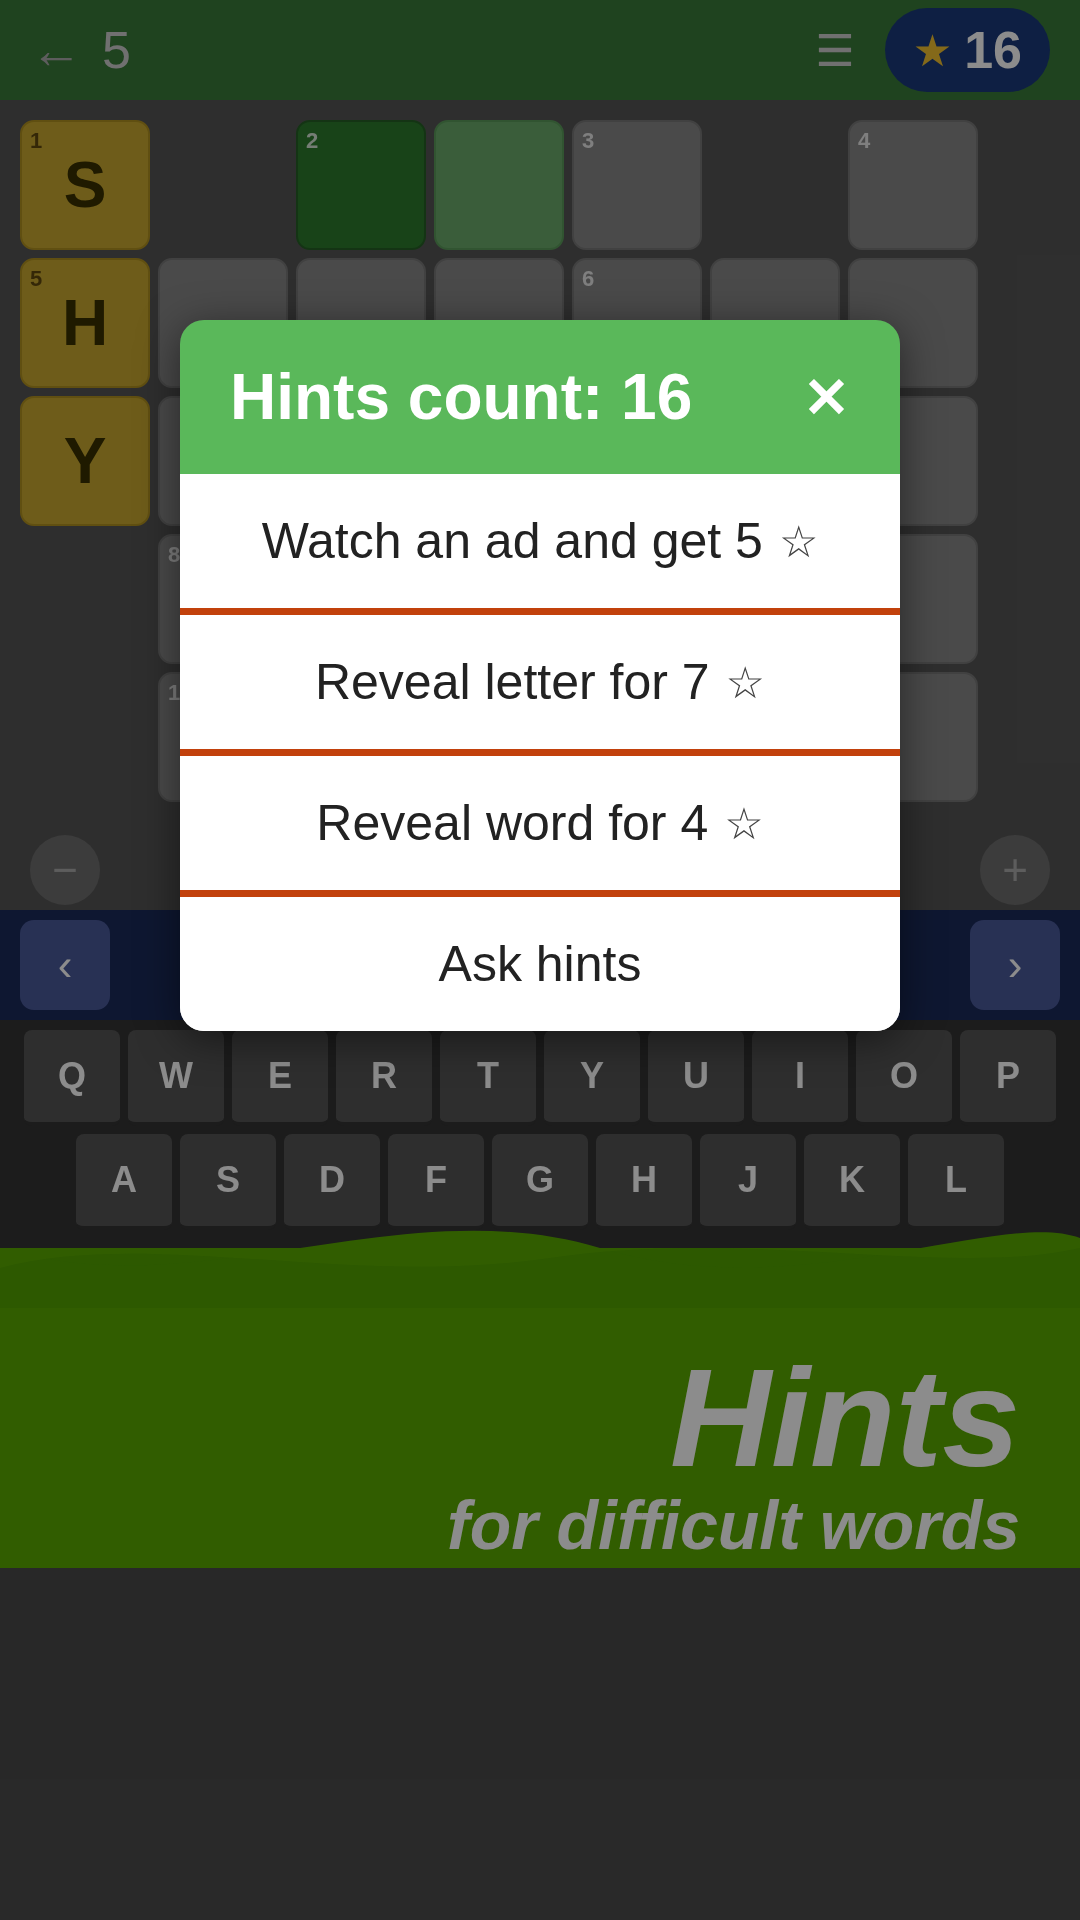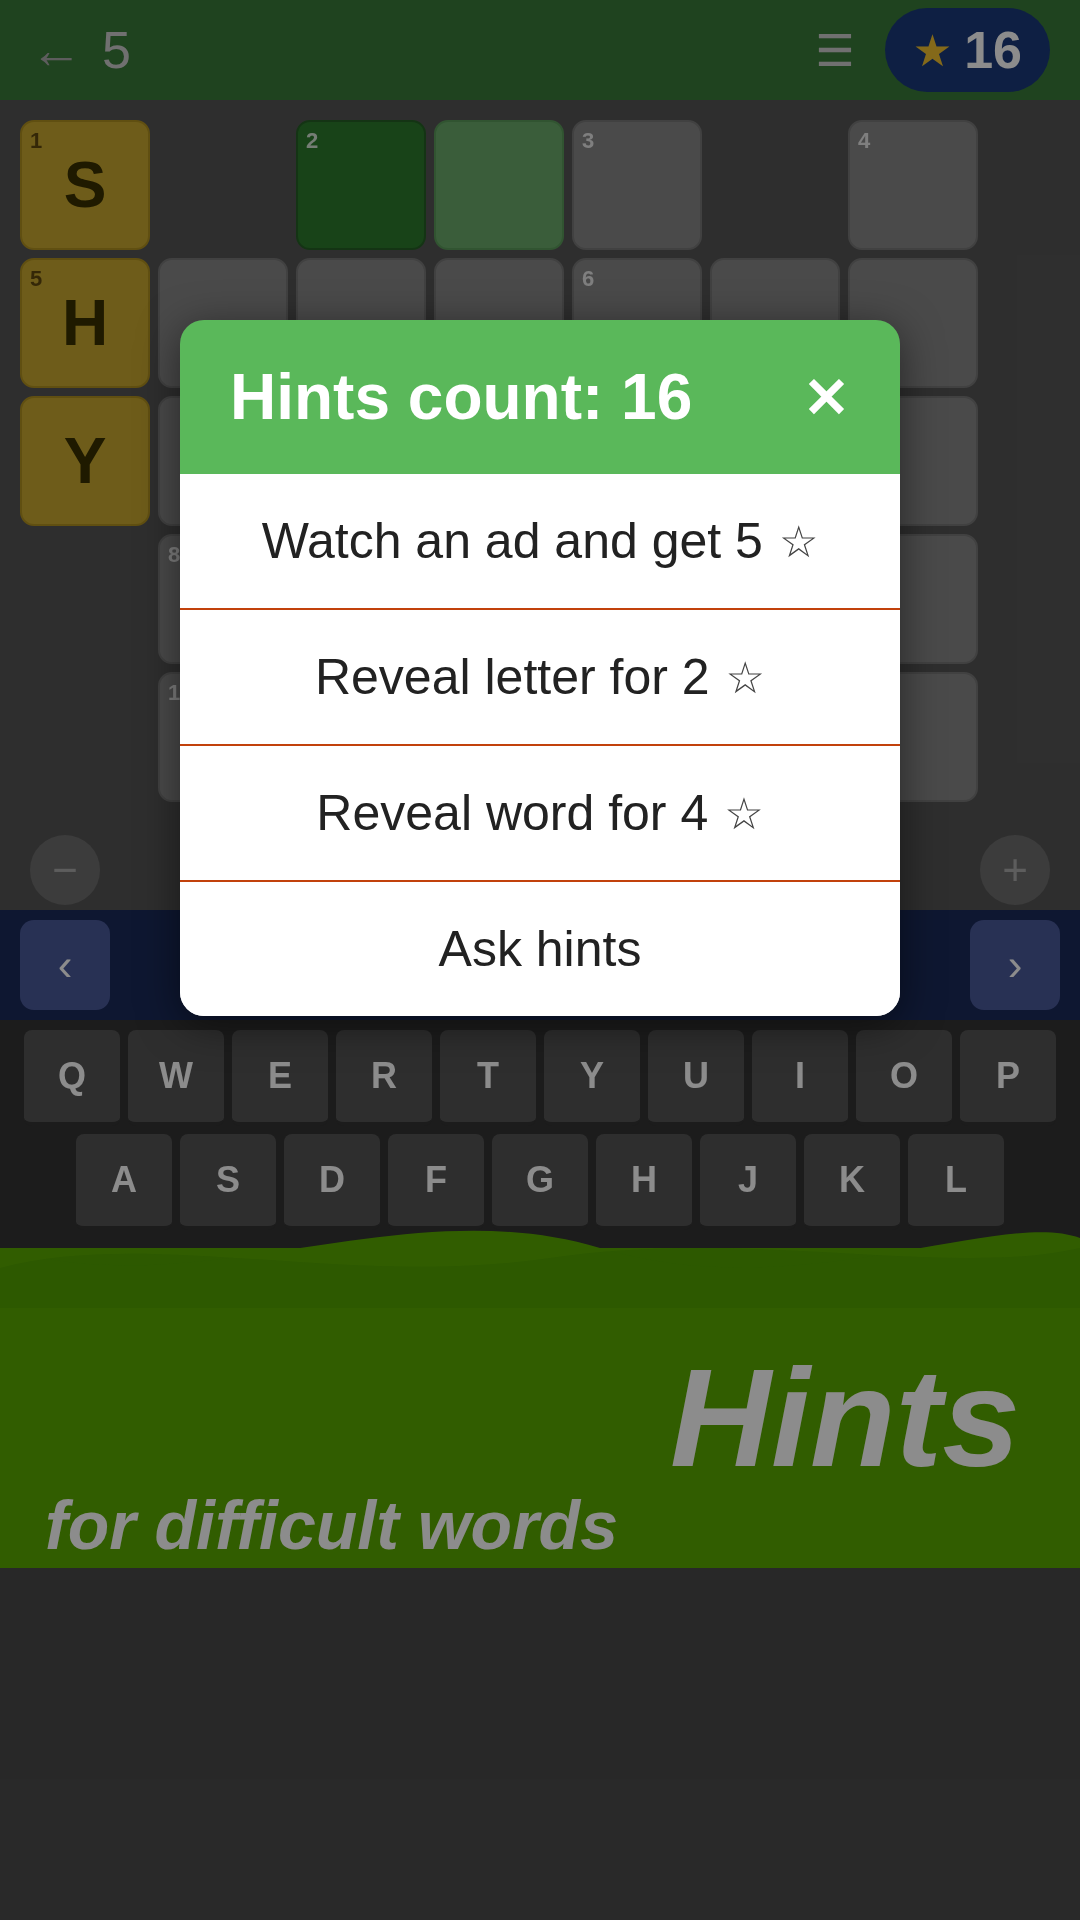--- a/index.html
+++ b/index.html
@@ -214,24 +214,25 @@
     #wave-svg {
       position: absolute;
       top: -60px;
       left: 0;
       width: 100%;
     }
     #bottom-text {
       position: relative;
       z-index: 2;
       width: 100%;
-      padding: 60px 60px 0 45px;
+      padding: 60px 60px 0 83px;
       display: flex;
       flex-wrap: wrap;
       align-items: flex-start;
+      text-align: right;
     }
     #hints-text-large {
       font-size: 140px;
       color: white;
       font-weight: 900;
       font-style: italic;
       line-height: 1;
       margin-left: auto;
     }
     #hints-subtext {
@@ -281,21 +282,21 @@
       cursor: pointer;
       font-weight: bold;
     }
     #modal-body {
       background: #f0f0f0;
     }
     .modal-btn {
       width: 100%;
       background: white;
       border: none;
-      border-bottom: 2px solid #c2410c;
+      border-bottom: 7px solid #c2410c;
       padding: 38px 50px;
       font-size: 50px;
       color: #222;
       text-align: center;
       cursor: pointer;
       display: flex;
       align-items: center;
       justify-content: center;
       gap: 16px;
     }
@@ -448,21 +449,21 @@
     <div id="modal-header">
       <span id="modal-title">Hints count: 16</span>
       <span id="modal-close">✕</span>
     </div>
     <div id="modal-body">
       <button class="modal-btn">
         <span>Watch an ad and get 5</span>
         <span class="star-icon">☆</span>
       </button>
       <button class="modal-btn">
-        <span>Reveal letter for 2</span>
+        <span>Reveal letter for 7</span>
         <span class="star-icon">☆</span>
       </button>
       <button class="modal-btn">
         <span>Reveal word for 4</span>
         <span class="star-icon">☆</span>
       </button>
       <button class="modal-btn">
         <span>Ask hints</span>
       </button>
     </div>

